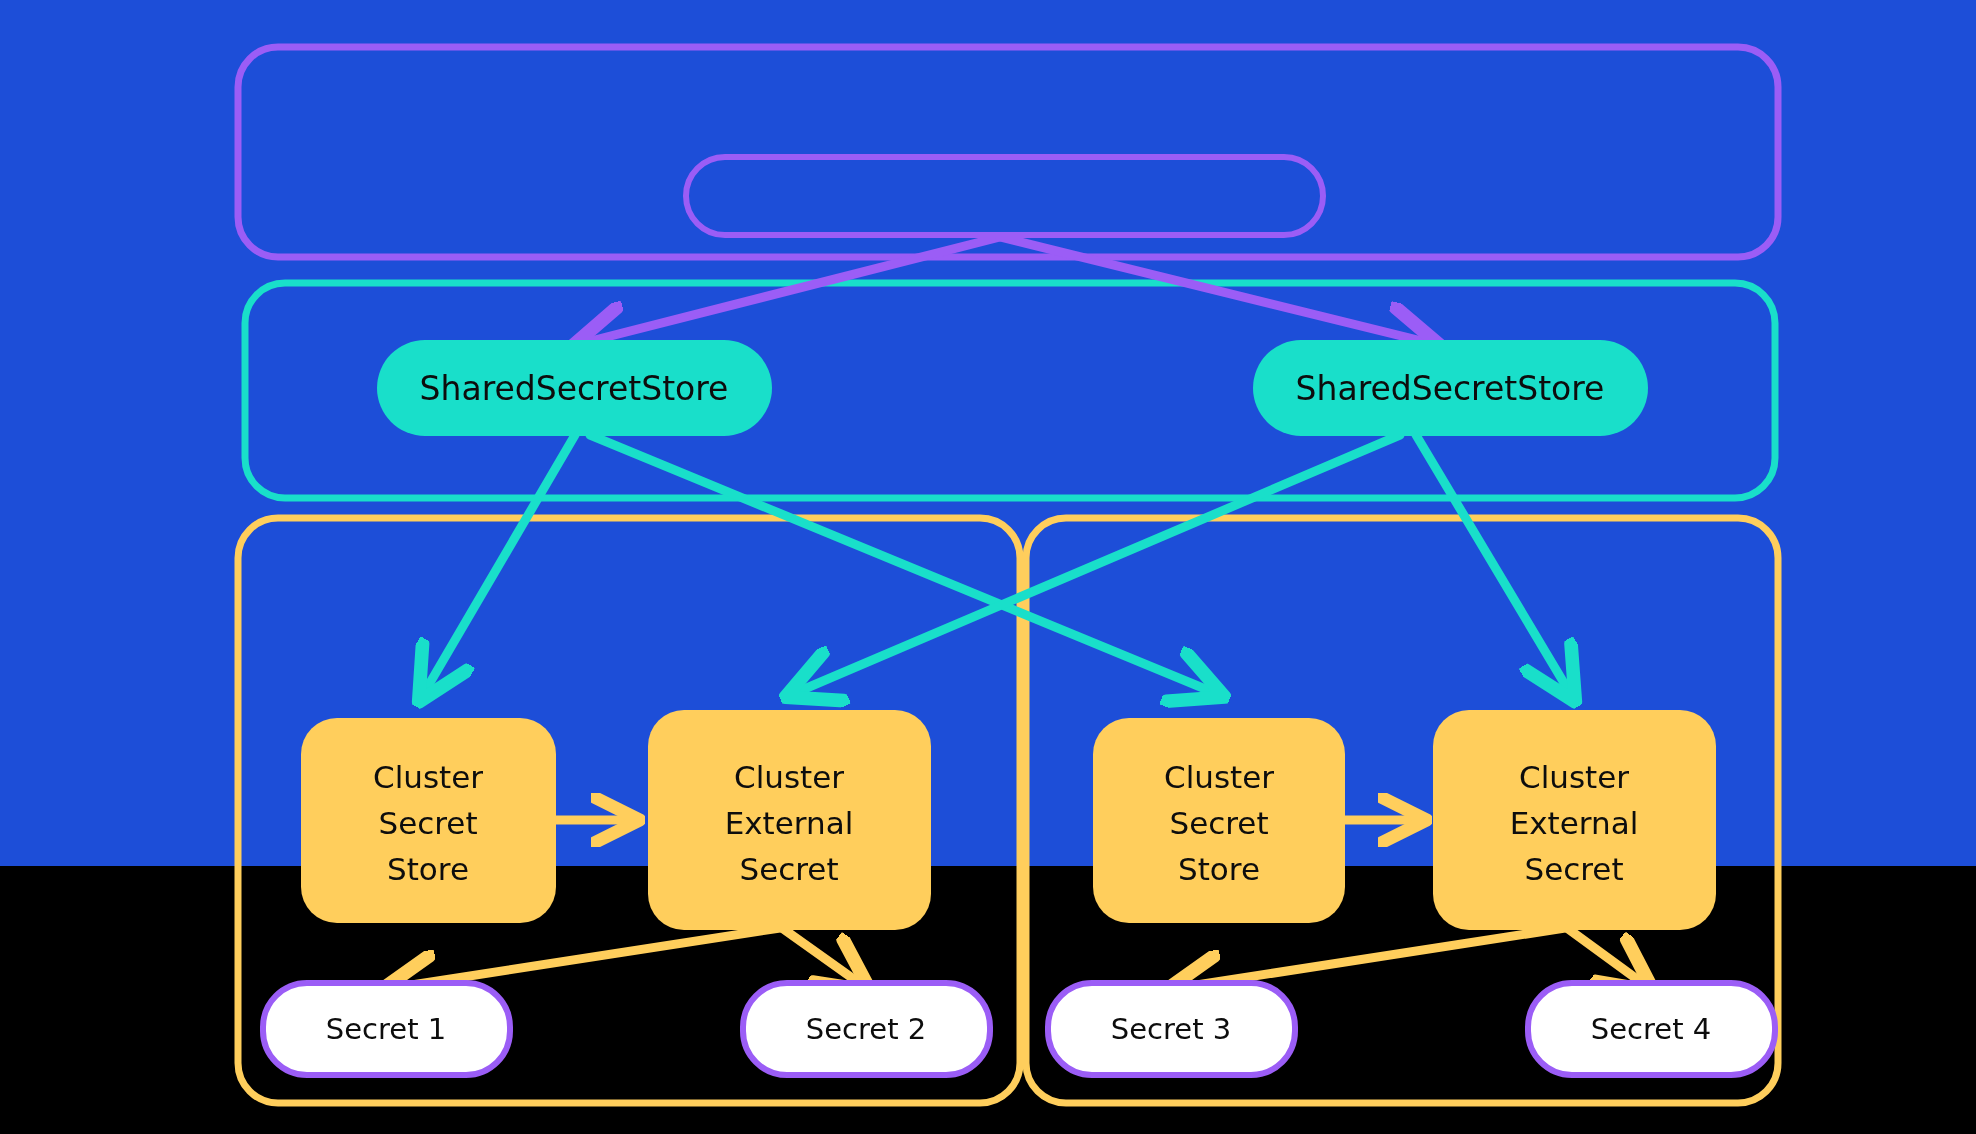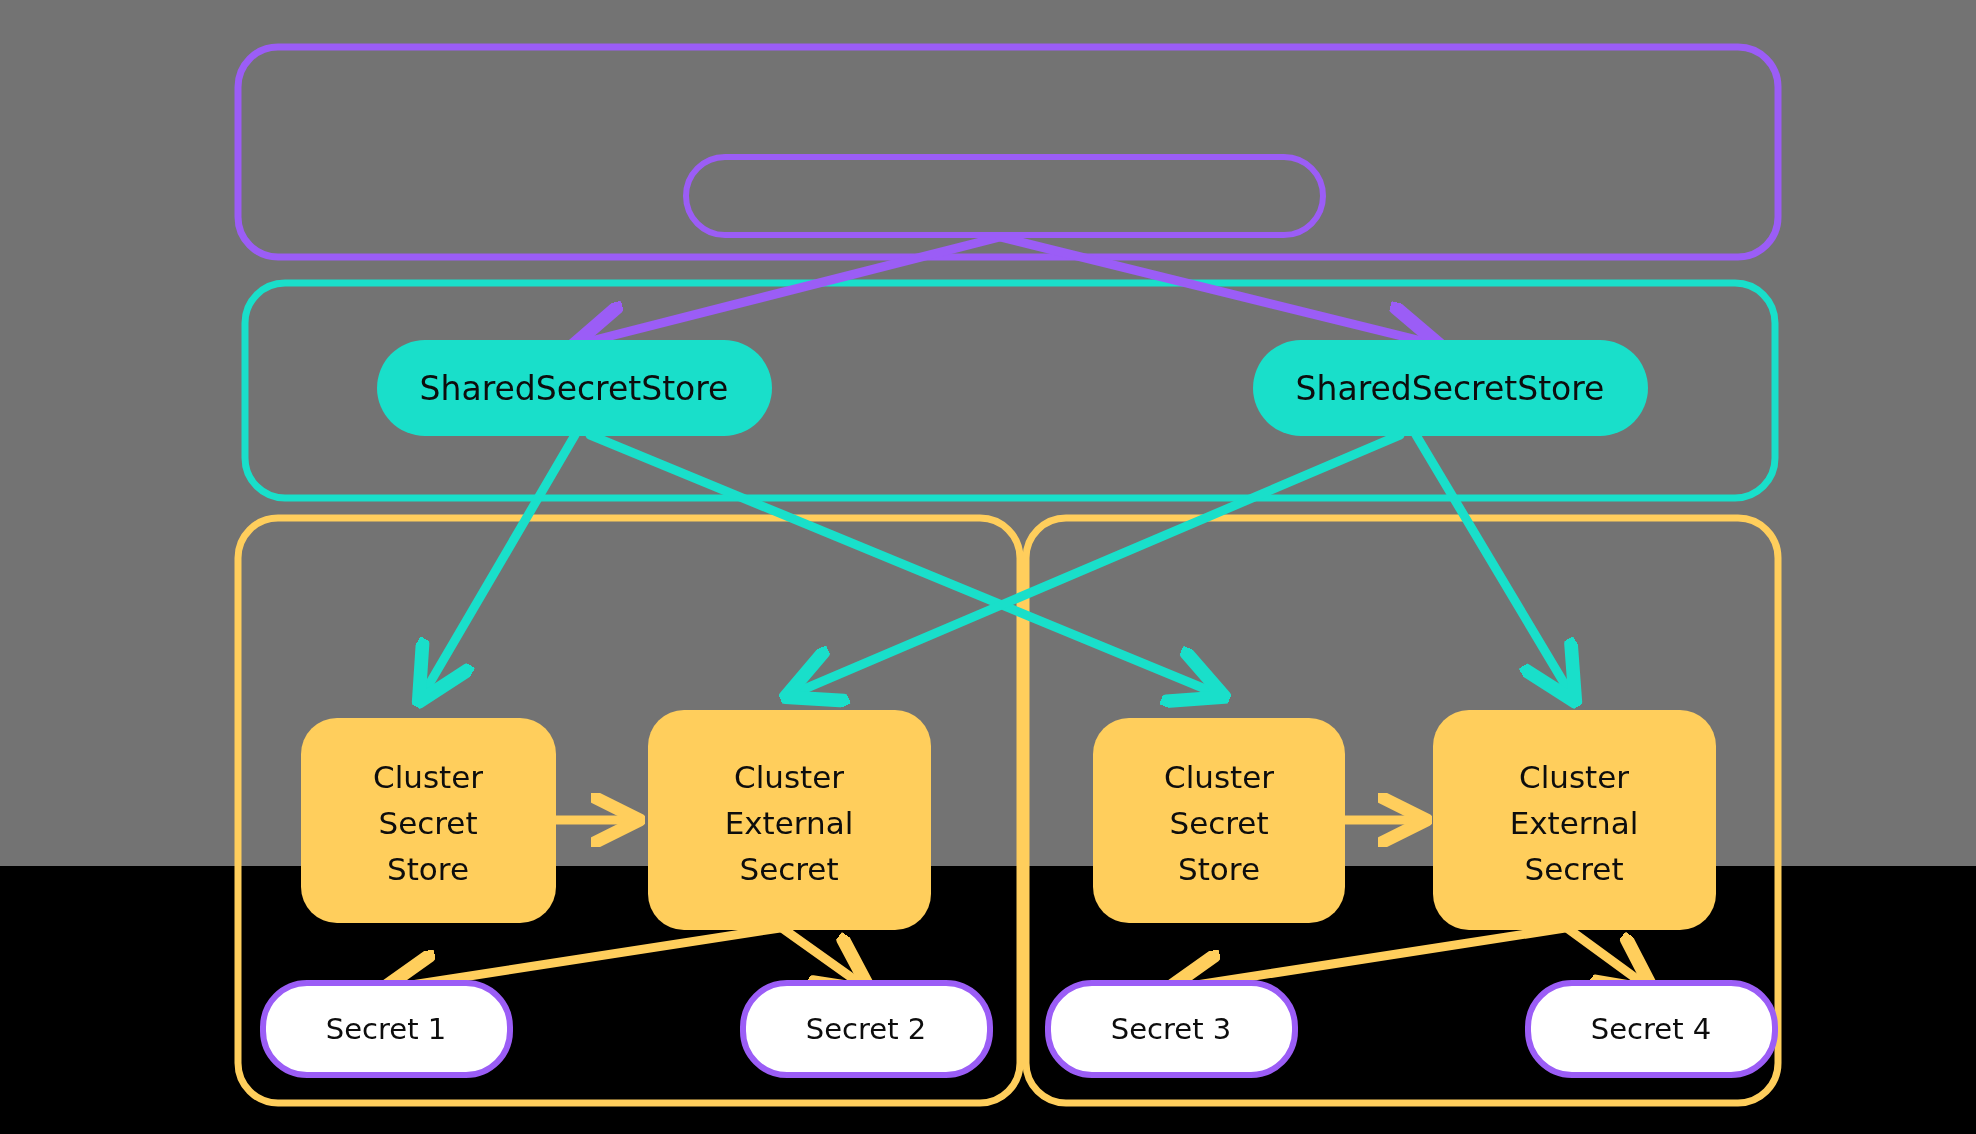--- a/index.html
+++ b/index.html
@@ -10,21 +10,21 @@
   body {
     width: 1976px;
     height: 1134px;
     overflow: hidden;
     font-family: "DejaVu Sans", "Liberation Sans", sans-serif;
   }
   #diagram-root {
     position: relative;
     width: 1976px;
     height: 866px;
-    background: #737373;
+    background: #1d4ed8;
   }
   svg#diagram-canvas {
     position: absolute;
     top: 0;
     left: 0;
     width: 1976px;
     height: 1134px;
     display: block;
   }
   .node-label {

